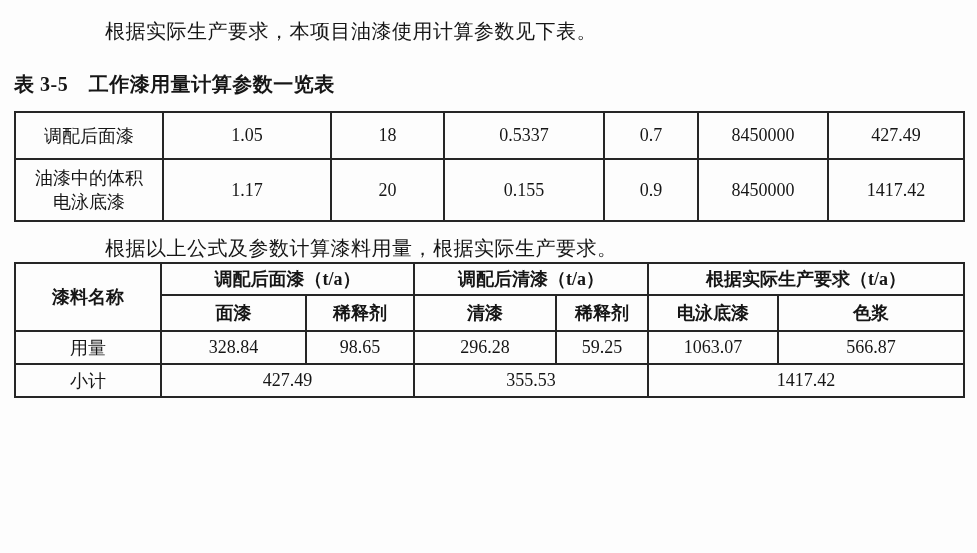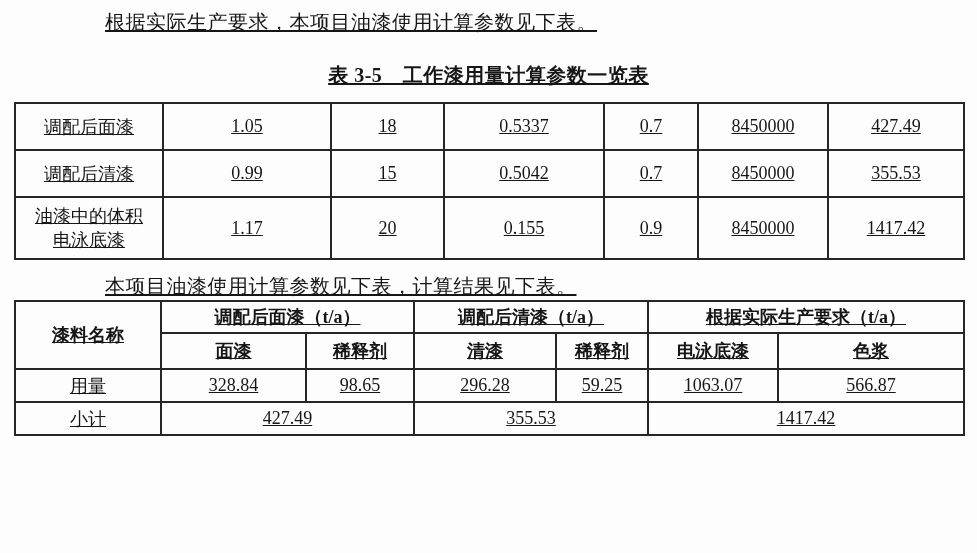--- a/index.html
+++ b/index.html
@@ -9,34 +9,32 @@
   }
   body {
     width: 977px;
     height: 553px;
     overflow: hidden;
     font-family: "Liberation Serif", "DejaVu Serif", serif;
     color: #161616;
     background: #fdfdfd;
   }
   .page {
-    padding: 9px 14px 0 14px;
+    padding: 18px 14px 0 14px;
     box-sizing: border-box;
-    text-decoration: underline;
   }
   .para {
     margin: 0;
     font-size: 20px;
     line-height: 1.35;
     text-indent: 91px;
     letter-spacing: 0.5px;
   }
   .tbl-title {
     margin: 27px 0 15px 0;
-    text-align: center;
     font-weight: bold;
     font-size: 20px;
     line-height: 1.2;
     letter-spacing: 0.5px;
   }
   .tbl-title.second {
     margin: 25px 0 16px 0;
   }
   table {
     width: 949px;
@@ -89,43 +87,34 @@
     <tbody>
       <tr class="t1-row">
         <td>调配后面漆</td>
         <td>1.05</td>
         <td>18</td>
         <td>0.5337</td>
         <td>0.7</td>
         <td>8450000</td>
         <td>427.49</td>
       </tr>
-      <tr class="t1-row">
-        <td>调配后清漆</td>
-        <td>0.99</td>
-        <td>15</td>
-        <td>0.5042</td>
-        <td>0.7</td>
-        <td>8450000</td>
-        <td>355.53</td>
-      </tr>
       <tr class="t1-row t1-row-tall">
         <td class="pre">油漆中的体积
 电泳底漆</td>
         <td>1.17</td>
         <td>20</td>
         <td>0.155</td>
         <td>0.9</td>
         <td>8450000</td>
         <td>1417.42</td>
       </tr>
     </tbody>
   </table>
 
-  <p class="para para-2">本项目油漆使用计算参数见下表，计算结果见下表。</p>
+  <p class="para para-2">根据以上公式及参数计算漆料用量，根据实际生产要求。</p>
 
 
   <table>
     <colgroup>
       <col style="width:146px">
         <col style="width:145px">
         <col style="width:108px">
       <col style="width:142px">
         <col style="width:92px">
         <col style="width:130px">

